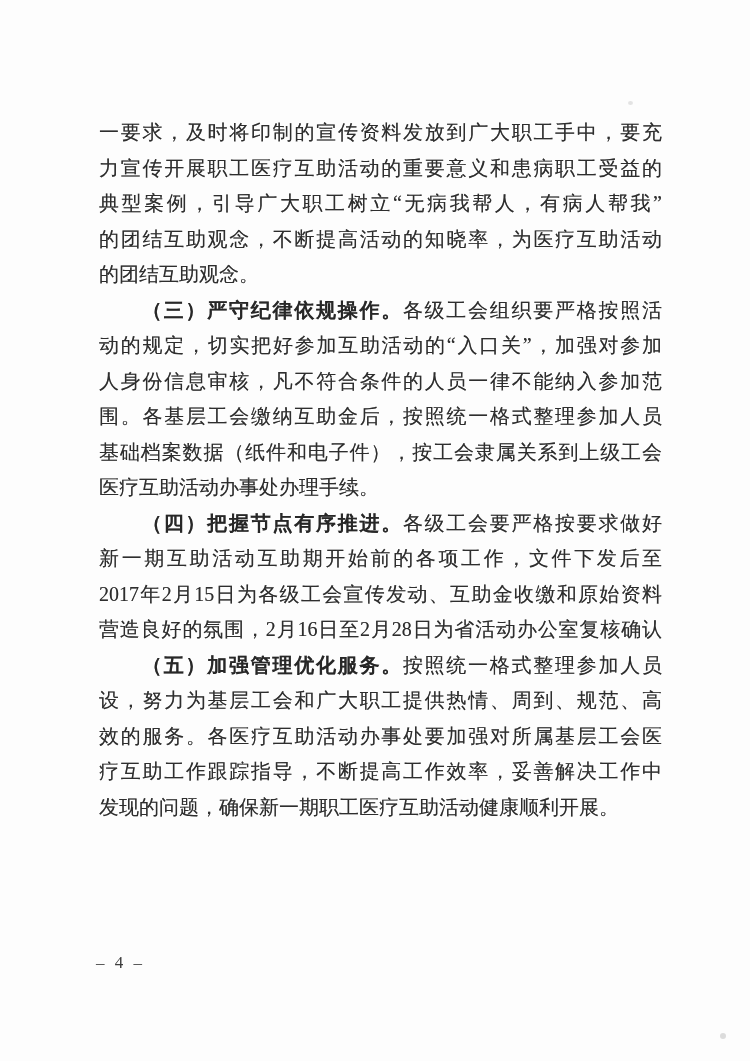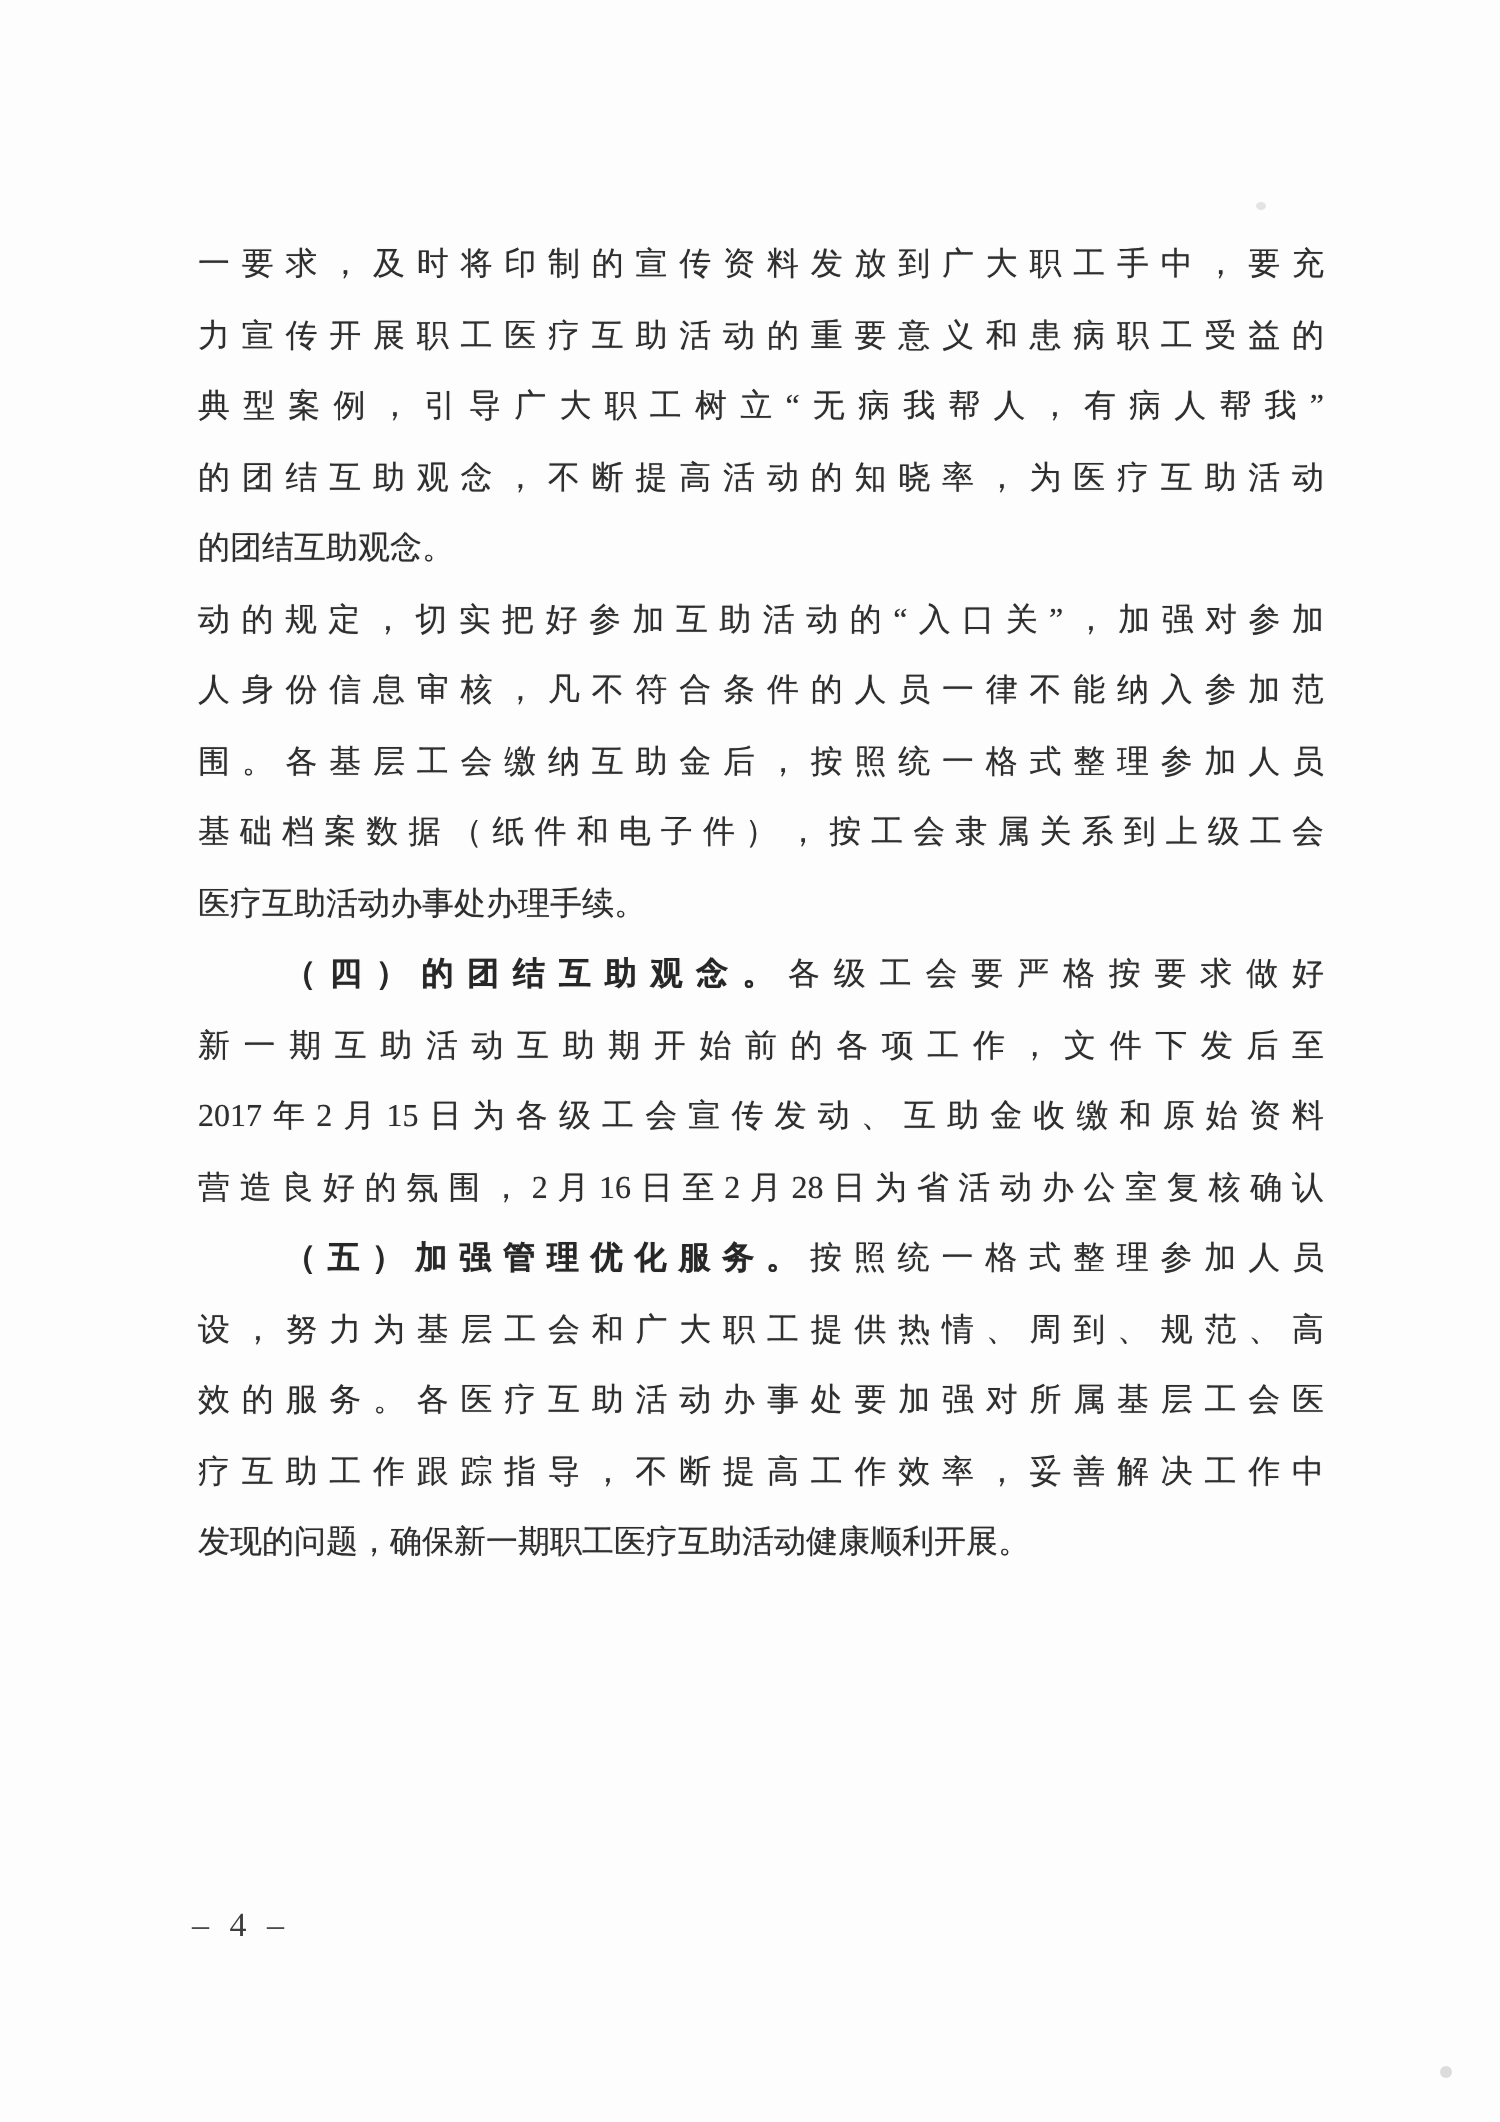--- a/index.html
+++ b/index.html
@@ -16,21 +16,21 @@
     font-family: "Liberation Serif", "DejaVu Serif", serif;
     color: #2e2e2e;
   }
   .body-text {
     position: absolute;
     left: 99px;
     top: 115px;
     width: 563px;
   }
   .text-line {
-    font-size: 16px;
+    font-size: 20px;
     line-height: 35.5px;
     height: 35.5px;
     white-space: nowrap;
     text-align: justify;
     text-align-last: justify;
     color: #2e2e2e;
     
     text-shadow: 0 0 0.4px rgba(60,60,60,0.55);
   }
   .text-line.para-end {
@@ -60,26 +60,27 @@
 </head>
 <body>
 
 <div class="page">
   <main class="body-text">
       <div class="text-line"><span class="seg">一要求，及时将印制的宣传资料发放到广大职工手中，要充</span></div>
       <div class="text-line"><span class="seg">力宣传开展职工医疗互助活动的重要意义和患病职工受益的</span></div>
       <div class="text-line"><span class="seg">典型案例，引导广大职工树立“无病我帮人，有病人帮我”</span></div>
       <div class="text-line"><span class="seg">的团结互助观念，不断提高活动的知晓率，为医疗互助活动</span></div>
       <div class="text-line para-end"><span class="seg">的团结互助观念。</span></div>
+      <div class="text-line indent"><span class="seg heading">（三）严守纪律依规操作。</span><span class="seg">各级工会组织要严格按照活</span></div>
       <div class="text-line"><span class="seg">动的规定，切实把好参加互助活动的“入口关”，加强对参加</span></div>
       <div class="text-line"><span class="seg">人身份信息审核，凡不符合条件的人员一律不能纳入参加范</span></div>
       <div class="text-line"><span class="seg">围。各基层工会缴纳互助金后，按照统一格式整理参加人员</span></div>
       <div class="text-line"><span class="seg">基础档案数据（纸件和电子件），按工会隶属关系到上级工会</span></div>
       <div class="text-line para-end"><span class="seg">医疗互助活动办事处办理手续。</span></div>
-      <div class="text-line indent"><span class="seg heading">（四）的团结互助观念。</span><span class="seg">各级工会要严格按要求做好</span></div>
+      <div class="text-line indent"><span class="seg heading">（四）把握节点有序推进。</span><span class="seg">各级工会要严格按要求做好</span></div>
       <div class="text-line"><span class="seg">新一期互助活动互助期开始前的各项工作，文件下发后至</span></div>
       <div class="text-line"><span class="seg">2017年2月15日为各级工会宣传发动、互助金收缴和原始资料</span></div>
       <div class="text-line"><span class="seg">营造良好的氛围，2月16日至2月28日为省活动办公室复核确认</span></div>
       <div class="text-line indent"><span class="seg heading">（五）加强管理优化服务。</span><span class="seg">按照统一格式整理参加人员</span></div>
       <div class="text-line"><span class="seg">设，努力为基层工会和广大职工提供热情、周到、规范、高</span></div>
       <div class="text-line"><span class="seg">效的服务。各医疗互助活动办事处要加强对所属基层工会医</span></div>
       <div class="text-line"><span class="seg">疗互助工作跟踪指导，不断提高工作效率，妥善解决工作中</span></div>
       <div class="text-line para-end"><span class="seg">发现的问题，确保新一期职工医疗互助活动健康顺利开展。</span></div>
     </main>
 

